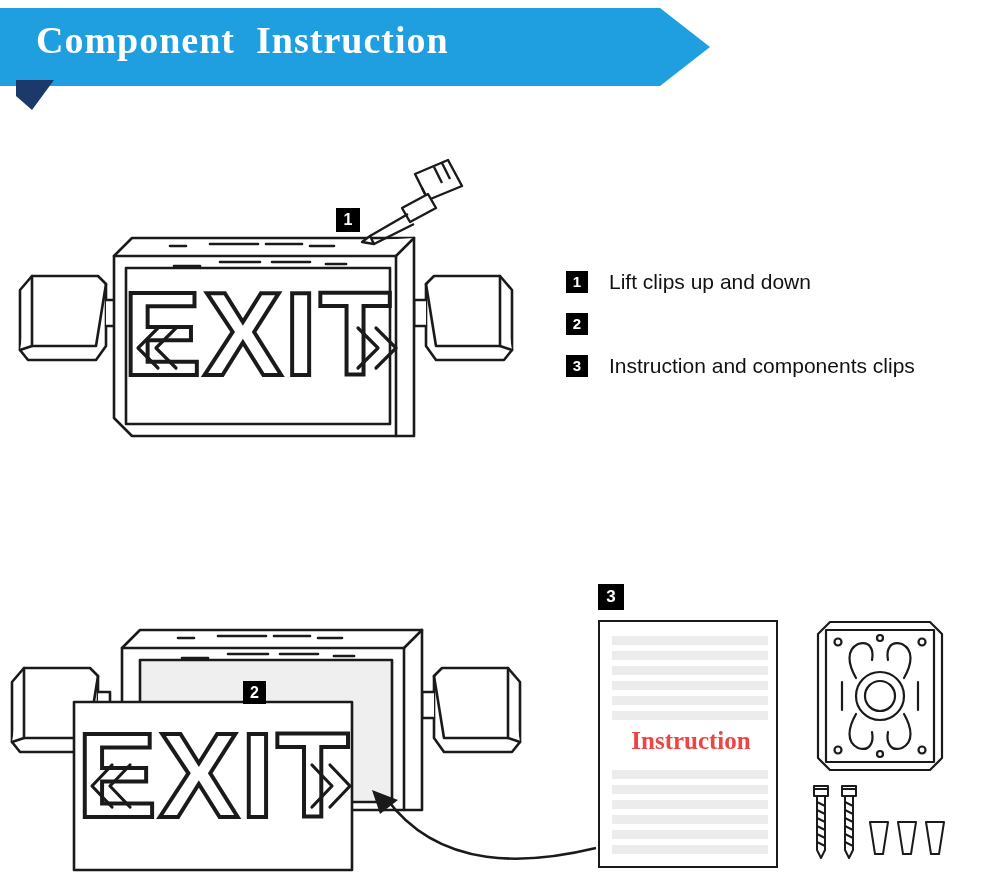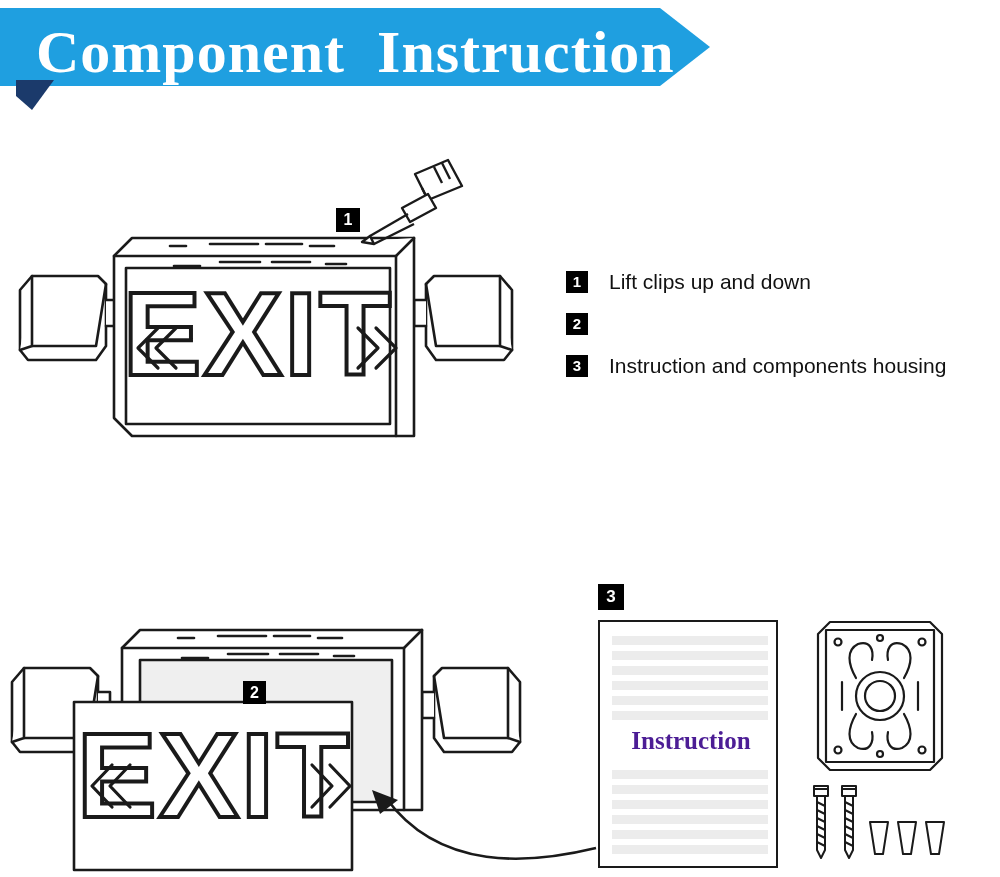--- a/index.html
+++ b/index.html
@@ -26,21 +26,21 @@
   #header-banner .banner-shape {
     position: absolute;
     inset: 0;
   }
   #header-title {
     position: absolute;
     left: 36px;
     top: 10px;
     font-family: "Liberation Serif", serif;
     font-weight: bold;
-    font-size: 60px;
+    font-size: 38px;
     letter-spacing: 1px;
     color: #ffffff;
     white-space: pre;
   }
 
   
   .canvas {
     position: absolute;
   }
   svg { display: block; overflow: visible; }
@@ -114,21 +114,21 @@
     background: #ececec;
   }
   #instruction-sheet-label {
     position: absolute;
     left: 11px;
     top: 105px;
     width: 160px;
     font-family: "Liberation Serif", serif;
     font-weight: bold;
     font-size: 25px;
-    color: #4c1d95;
+    color: #ef4444;
     text-align: center;
   }
 </style>
 </head>
 <body>
 
 <div id="header-banner">
   <svg class="banner-shape" width="712" height="78" viewBox="0 0 712 78">
     <polygon points="0,0 660,0 710,39 660,78 0,78" fill="#1f9fe0"></polygon>
   </svg>
@@ -196,21 +196,21 @@
 <div id="steps-list">
   <div class="step-row">
     <div class="step-badge">1</div>
     <div class="step-text">Lift clips up and down</div>
   </div>
   <div class="step-row">
     <div class="step-badge">2</div>
   </div>
   <div class="step-row">
     <div class="step-badge">3</div>
-    <div class="step-text">Instruction and components housing</div>
+    <div class="step-text">Instruction and components clips</div>
   </div>
 </div>
 
 <svg class="canvas" style="left:0px; top:620px;" width="560" height="260" viewBox="0 0 560 260">
   <g fill="#ffffff" stroke="#1a1a1a" stroke-width="2.6" stroke-linejoin="round" stroke-linecap="round">
 
     <path d="M12,62 L24,48 L90,48 L98,56 L98,118 L88,132 L20,132 L12,122 Z"></path>
     <path d="M24,48 L24,118 L12,122"></path>
     <path d="M24,118 L88,118 L98,56"></path>
     <path d="M98,72 L110,72 L110,98 L98,98"></path>

